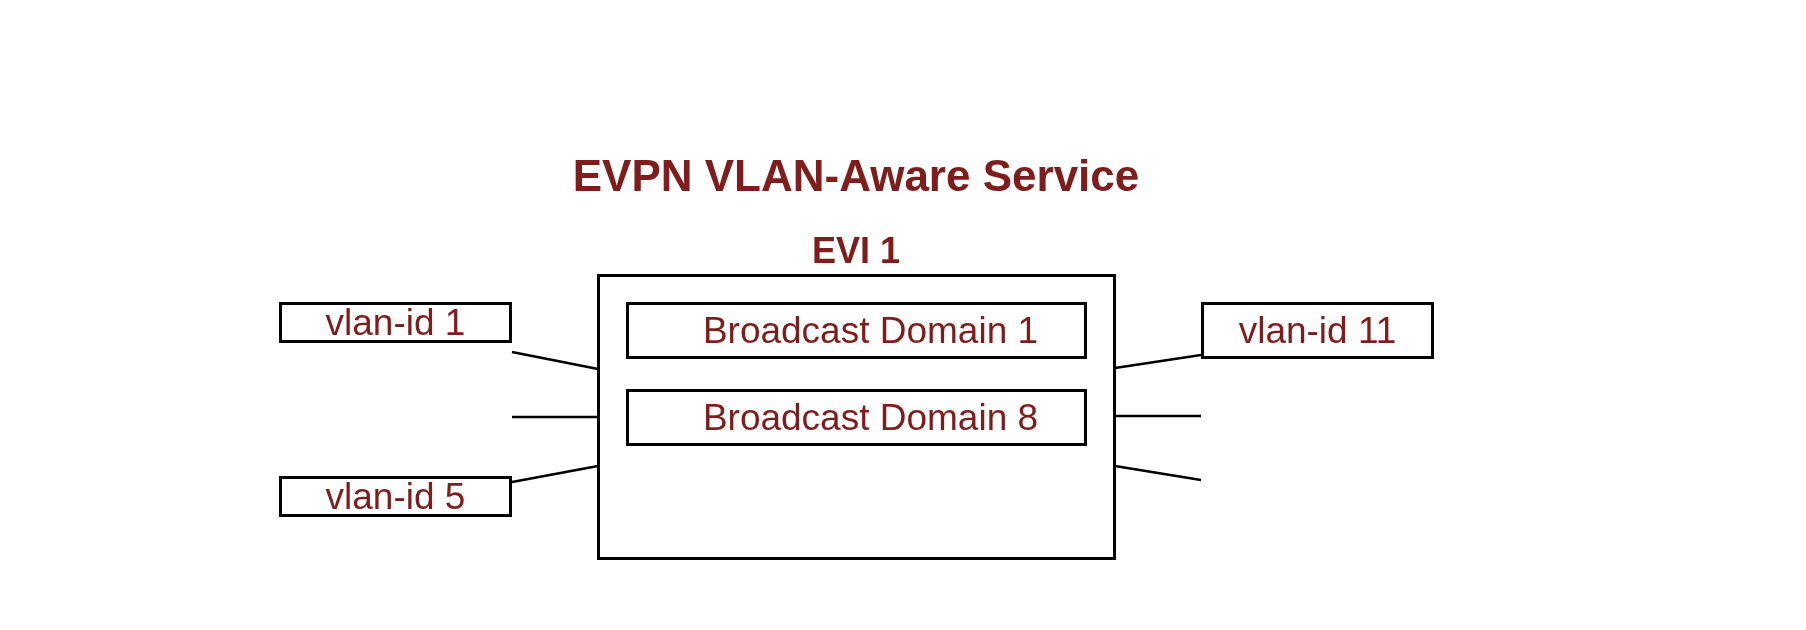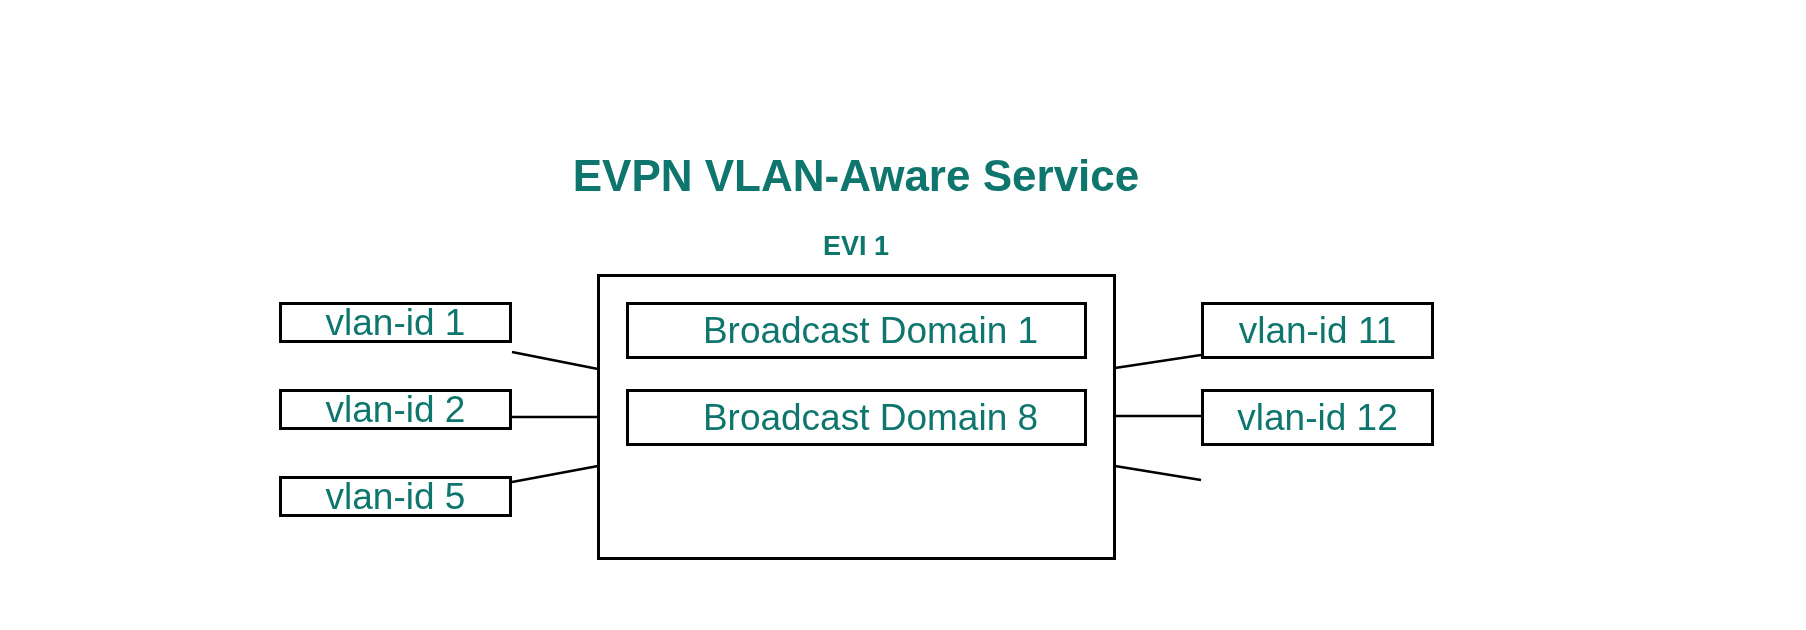--- a/index.html
+++ b/index.html
@@ -6,39 +6,39 @@
     margin: 0;
     padding: 0;
     background: #ffffff;
   }
   .stage {
     position: relative;
     width: 1806px;
     height: 630px;
     background: #ffffff;
     font-family: "Liberation Sans", sans-serif;
-    color: #0f766e;
+    color: #7f1d1d;
     overflow: hidden;
   }
   .diagram-title {
     position: absolute;
     top: 154px;
     left: 856px;
     transform: translateX(-50%);
     font-size: 44px;
     font-weight: bold;
     line-height: 1;
     white-space: nowrap;
   }
   .evi-label {
     position: absolute;
     top: 233px;
     left: 856px;
     transform: translateX(-50%);
-    font-size: 27px;
+    font-size: 36px;
     font-weight: bold;
     line-height: 1;
     white-space: nowrap;
   }
   .evi-box {
     position: absolute;
     left: 597px;
     top: 274px;
     width: 519px;
     height: 286px;
@@ -90,19 +90,17 @@
     <line x1="512" y1="482" x2="598" y2="466" stroke-width="2.5" stroke="#000000"></line>
     <line x1="1115" y1="368" x2="1201" y2="355" stroke-width="2.5" stroke="#000000"></line>
     <line x1="1115" y1="416" x2="1201" y2="416" stroke-width="2.5" stroke="#000000"></line>
     <line x1="1115" y1="466" x2="1201" y2="480" stroke-width="2.5" stroke="#000000"></line>
   </svg>
 
   <div class="node bd-box row-1">Broadcast Domain 1</div>
   <div class="node bd-box row-2">Broadcast Domain 8</div>
 
   <div class="node vlan-left row-1">vlan-id 1</div>
-  <div class="node vlan-left row-2">vlan-id 2</div>
   <div class="node vlan-left row-3">vlan-id 5</div>
 
   <div class="node vlan-right row-1">vlan-id 11</div>
-  <div class="node vlan-right row-2">vlan-id 12</div>
 
 </div>
 
 </body></html>

